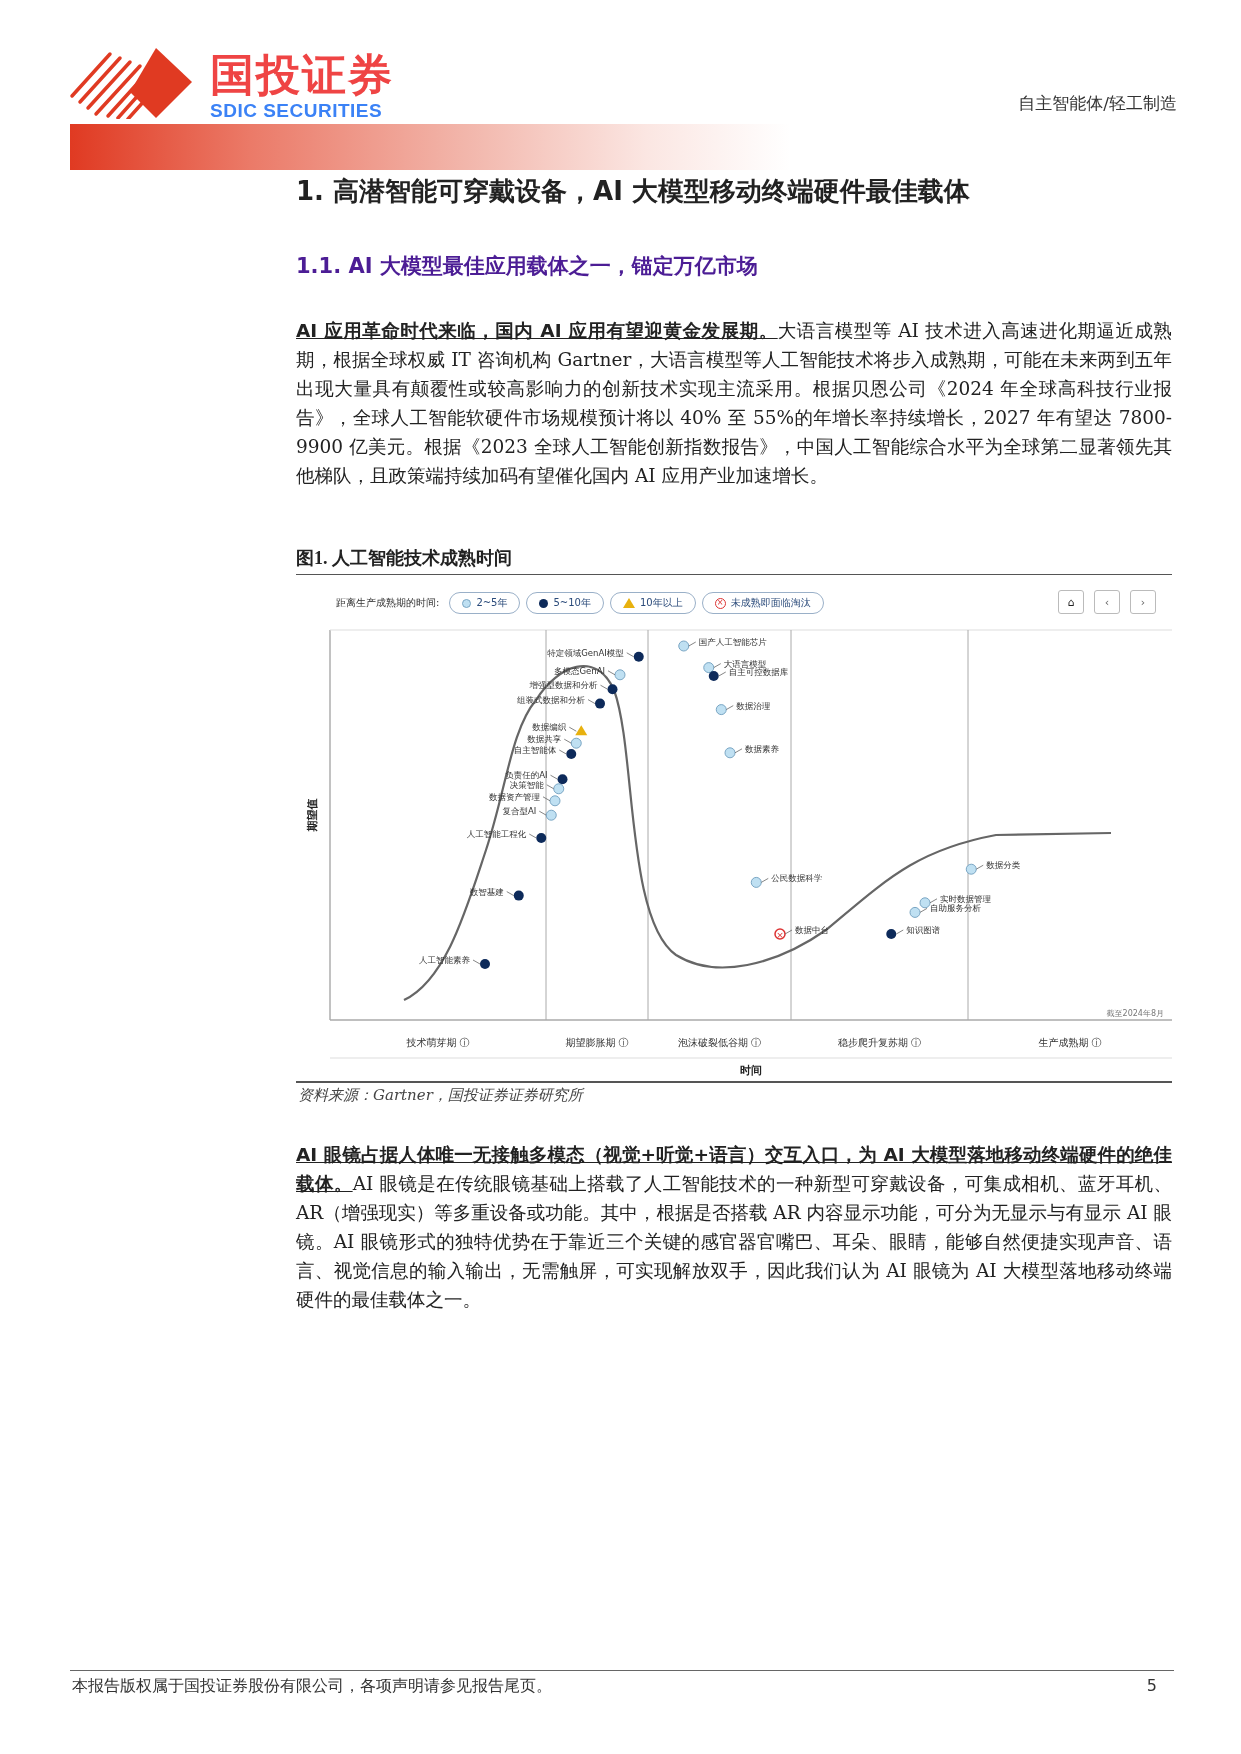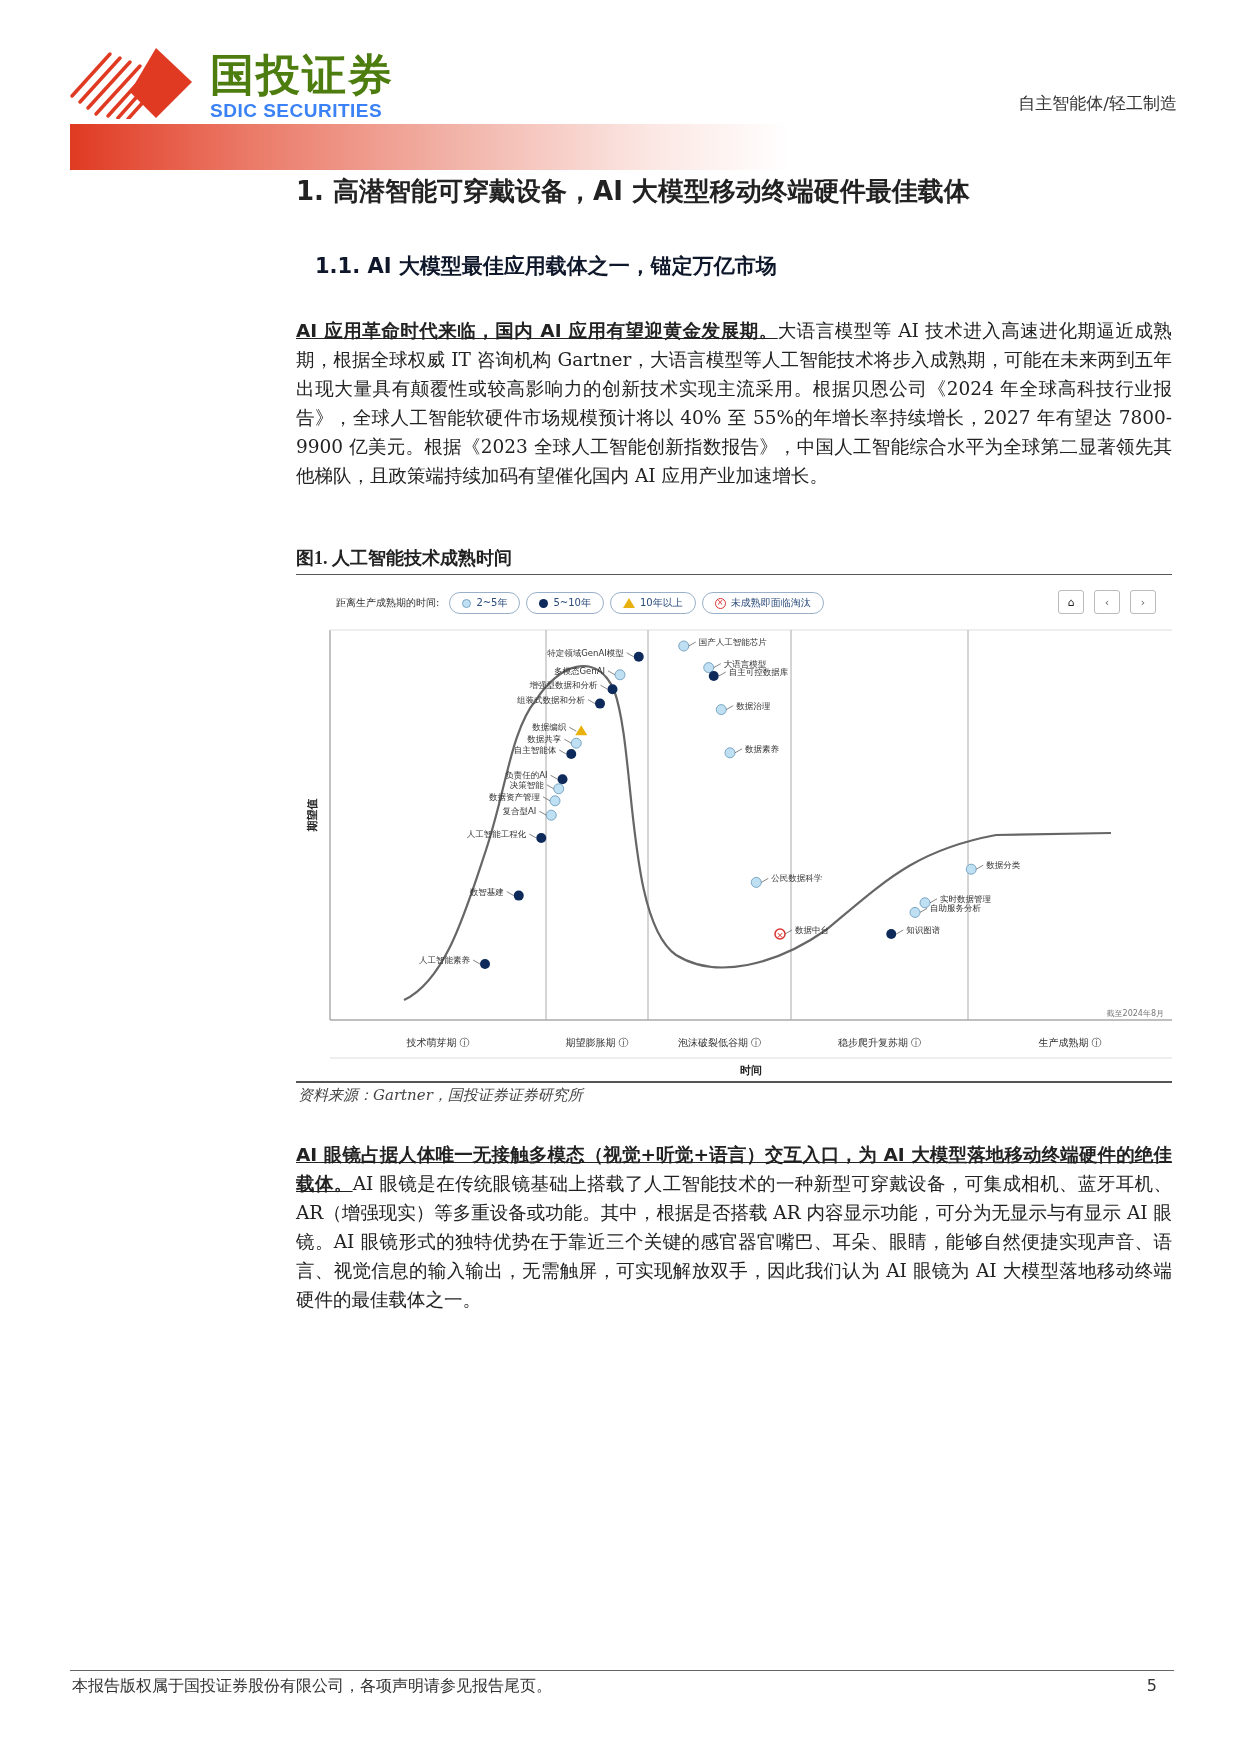--- a/index.html
+++ b/index.html
@@ -1,30 +1,30 @@
 <!DOCTYPE html>
 <html><head>
 <meta charset="utf-8">
 <style>
   * { box-sizing: border-box; margin: 0; padding: 0; }
   html, body { width: 1241px; height: 1754px; background: #ffffff; overflow: hidden; }
   body { position: relative; font-family: "DejaVu Sans", sans-serif; color: #222; }
 
   .logo { position: absolute; left: 68px; top: 44px; width: 360px; height: 75px; }
   .logo-mark { position: absolute; left: 0; top: 0; width: 140px; height: 75px; }
-  .logo-cn { position: absolute; left: 142px; top: 2px; font-size: 44px; font-weight: bold; color: #4d7c0f; letter-spacing: 2px; font-family: "DejaVu Sans", sans-serif; }
+  .logo-cn { position: absolute; left: 142px; top: 2px; font-size: 44px; font-weight: bold; color: #ef4444; letter-spacing: 2px; font-family: "DejaVu Sans", sans-serif; }
   .logo-en { position: absolute; left: 142px; top: 56px; font-size: 19px; font-weight: bold; color: #3b82f6; font-family: "Liberation Sans", sans-serif; letter-spacing: 0.5px; }
 
   .header-right { position: absolute; right: 64px; top: 92px; font-size: 17px; color: #333; font-family: "DejaVu Serif", serif; }
 
   .banner { position: absolute; left: 70px; top: 124px; width: 720px; height: 46px;
     background: linear-gradient(90deg, #e03a22 0%, #eb7a68 25%, #f2b6ab 55%, #fbe6e2 80%, #ffffff 100%); }
 
   .h1 { position: absolute; left: 296px; top: 174px; font-size: 26px; font-weight: bold; color: #222; font-family: "DejaVu Sans", sans-serif; }
-  .h2 { position: absolute; left: 296px; top: 252px; font-size: 21px; font-weight: bold; color: #0f172a; font-family: "DejaVu Sans", sans-serif; margin-left: 19px; }
+  .h2 { position: absolute; left: 296px; top: 252px; font-size: 21px; font-weight: bold; color: #4c1d95; font-family: "DejaVu Sans", sans-serif; }
 
   .para { position: absolute; left: 296px; width: 876px; font-size: 18.5px; line-height: 29px; color: #222; font-family: "DejaVu Serif", serif; text-align: justify; }
   .para b { font-family: "DejaVu Sans", sans-serif; font-weight: bold; text-decoration: underline; }
   .p1 { top: 316px; }
   .p2 { top: 1140px; }
 
   .fig-title { position: absolute; left: 296px; top: 546px; font-size: 18px; font-weight: bold; color: #222; font-family: Liberation Serif, serif; }
   .fig-rule-top { position: absolute; left: 296px; top: 574px; width: 876px; border-top: 1.5px solid #555; }
   .fig-rule-bot { position: absolute; left: 296px; top: 1081px; width: 876px; border-top: 2px solid #555; }
   .fig-source { position: absolute; left: 298px; top: 1086px; font-size: 15px; font-style: italic; color: #444; font-family: "DejaVu Serif", serif; }

